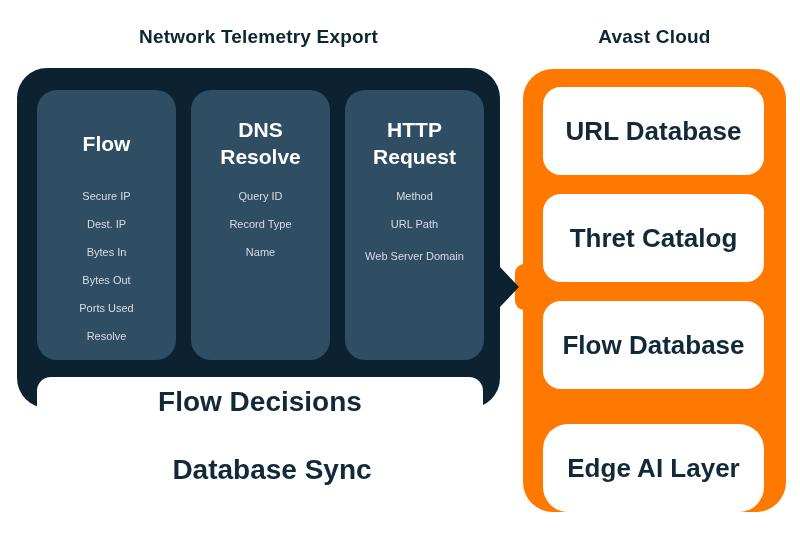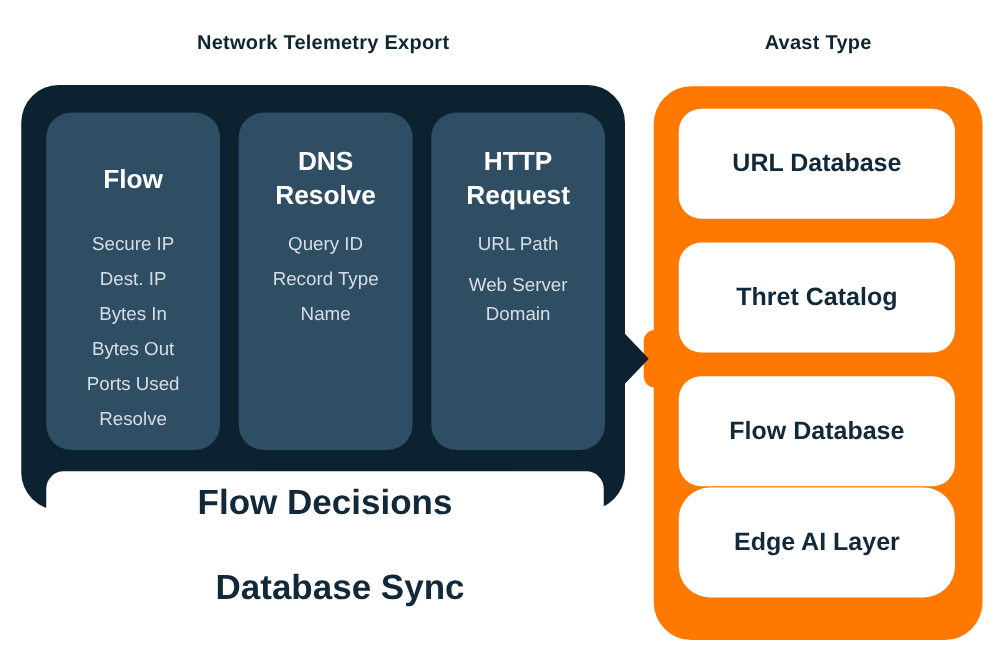--- a/index.html
+++ b/index.html
@@ -5,21 +5,21 @@
   html, body { margin: 0; padding: 0; }
   body {
     width: 800px; height: 534px;
     background: #ffffff;
     font-family: "Liberation Sans", "DejaVu Sans", sans-serif;
   }
   .canvas { position: relative; width: 800px; height: 534px; overflow: hidden; }
 
   .diagram-title {
     position: absolute; top: 26px;
-    font-size: 16px; font-weight: bold; color: #0e2534;
+    font-size: 19px; font-weight: bold; color: #0e2534;
     text-align: center; letter-spacing: 0.2px;
   }
   #left-title  { left: 17px;  width: 483px; }
   #right-title { left: 523px; width: 263px; }
 
   .dark-panel {
     position: absolute; left: 17px; top: 68px;
     width: 483px; height: 340px;
     background: #0c2231; border-radius: 30px;
   }
@@ -34,21 +34,21 @@
     box-sizing: border-box; padding-top: 24px;
   }
   .col-heading {
     height: 58px; padding: 0 20px;
     display: flex; align-items: center; justify-content: center;
     text-align: center;
     color: #ffffff; font-weight: bold; font-size: 21px; line-height: 27px;
   }
   .col-items {
     list-style: none; margin: 10px 0 0; padding: 0 12px;
-    text-align: center; color: #d6dee5; font-size: 15px;
+    text-align: center; color: #d6dee5; font-size: 11px;
   }
   .col-items li { line-height: 28px; }
   .col-items li.wrap-item { margin-top: 7px; line-height: 23px; }
 
   .bar {
     position: absolute; left: 20px;
     width: 446px; height: 50px;
     background: #ffffff; border-radius: 14px;
     display: flex; align-items: center; justify-content: center;
     font-weight: bold; font-size: 28px; color: #12293a;
@@ -72,35 +72,35 @@
   .orange-panel {
     position: absolute; left: 523px; top: 69px;
     width: 263px; height: 443px;
     background: #ff7800; border-radius: 30px;
   }
   .card {
     position: absolute; left: 20px;
     width: 221px; height: 88px;
     background: #ffffff; border-radius: 18px;
     display: flex; align-items: center; justify-content: center;
-    font-weight: bold; font-size: 20px; color: #12293a;
+    font-weight: bold; font-size: 26px; color: #12293a;
     text-align: center;
   }
   .orange-panel .card:nth-child(1) { top: 18px;  }
   .orange-panel .card:nth-child(2) { top: 125px; text-align: center; }
   .orange-panel .card:nth-child(3) { top: 232px; }
-  .orange-panel .card:nth-child(4) { top: 321px; border-radius: 25px; }
+  .orange-panel .card:nth-child(4) { top: 355px; border-radius: 25px; }
 </style>
 </head>
 <body>
 
 <div class="canvas">
 
   <div class="diagram-title" id="left-title">Network Telemetry Export</div>
-  <div class="diagram-title" id="right-title">Avast Type</div>
+  <div class="diagram-title" id="right-title">Avast Cloud</div>
 
   <div class="dark-panel">
     <div class="columns">
 
       <div class="col">
         <div class="col-heading">Flow</div>
         <ul class="col-items">
           <li>Secure IP</li>
           <li>Dest. IP</li>
           <li>Bytes In</li>
@@ -115,20 +115,21 @@
         <ul class="col-items">
           <li>Query ID</li>
           <li>Record Type</li>
           <li>Name</li>
         </ul>
       </div>
 
       <div class="col">
         <div class="col-heading">HTTP Request</div>
         <ul class="col-items">
+          <li>Method</li>
           <li>URL Path</li>
           <li class="wrap-item">Web Server Domain</li>
         </ul>
       </div>
 
     </div>
 
     <div class="bar" id="bar-flow-decisions">Flow Decisions</div>
     <div class="bar" id="bar-database-sync">Database Sync</div>
   </div>

